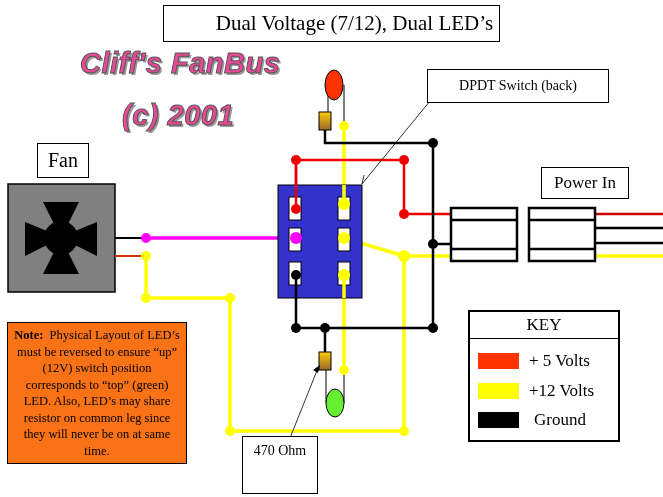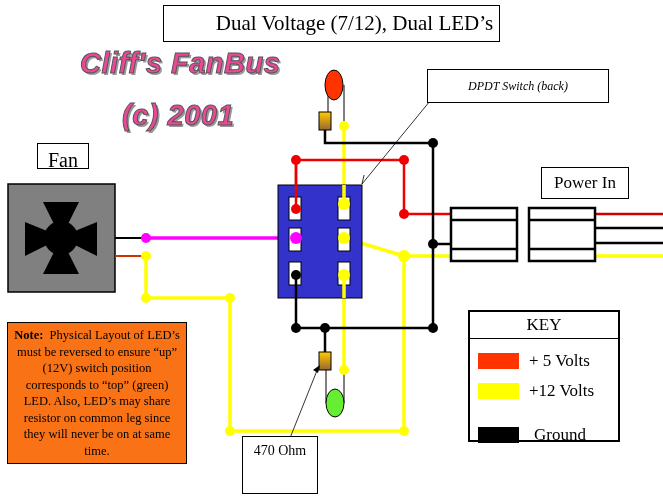--- a/index.html
+++ b/index.html
@@ -134,22 +134,22 @@
   <polyline points="362,184 364,175 M362,184 370,180" stroke="#000" stroke-width="0.8" fill="none"></polyline>
   <line x1="290" y1="438" x2="318" y2="368" stroke="#000" stroke-width="0.8"></line>
   <polygon points="320,365 313,370 318,373" fill="#000"></polygon>
 </svg>
 
 <div class="lbl" style="left:163px; top:5px; width:337px; height:37px; font-size:21px; line-height:34px;padding-left:46px;">Dual Voltage (7/12), Dual LED’s</div>
 
 <div class="wordart" style="left:80px; top:47px; font-size:29px;">Cliff's FanBus</div>
 <div class="wordart" style="left:122px; top:99px; font-size:29px;">(c) 2001</div>
 
-<div class="lbl" style="left:37px; top:143px; width:52px; height:26px; font-size:20px; line-height:33px;">Fan</div>
-<div class="lbl" style="left:427px; top:69px; width:182px; height:34px; font-size:12px; line-height:32px;font-style:italic;">DPDT Switch (back)</div>
+<div class="lbl" style="left:37px; top:143px; width:52px; height:35px; font-size:20px; line-height:33px;">Fan</div>
+<div class="lbl" style="left:427px; top:69px; width:182px; height:34px; font-size:14px; line-height:32px;">DPDT Switch (back)</div>
 <div class="lbl" style="left:541px; top:167px; width:88px; height:32px; font-size:17px; line-height:30px;">Power In</div>
 
 <div class="lbl" style="left:242px; top:436px; width:76px; height:58px; font-size:14px; line-height:28px;">
   <div>470 Ohm</div>
 </div>
 
 <div class="note" style="left:7px; top:322px; width:180px; height:142px;">
   <b>Note:</b>&nbsp;
   <span>Physical Layout of LED’s must be reversed to ensure “up” (12V) switch position corresponds to “top” (green) LED.  Also, LED’s may share resistor on common leg since they will never be on at same time.</span>
 </div>
@@ -157,17 +157,17 @@
 <div class="key" style="left:468px; top:310px; width:152px; height:132px;">
   <div class="key-title">KEY</div>
   <div class="key-row" style="top:39px;">
     <div class="swatch" style="background:#ff3300;"></div>
     <span>+ 5 Volts</span>
   </div>
   <div class="key-row" style="top:69px;">
     <div class="swatch" style="background:#ffff00;"></div>
     <span>+12 Volts</span>
   </div>
-  <div class="key-row" style="top:113px;">
+  <div class="key-row" style="top:98px;">
     <div class="swatch" style="background:#000000;"></div>
     <span style="margin-left:5px;">Ground</span>
   </div>
 </div>
 
 </body></html>

